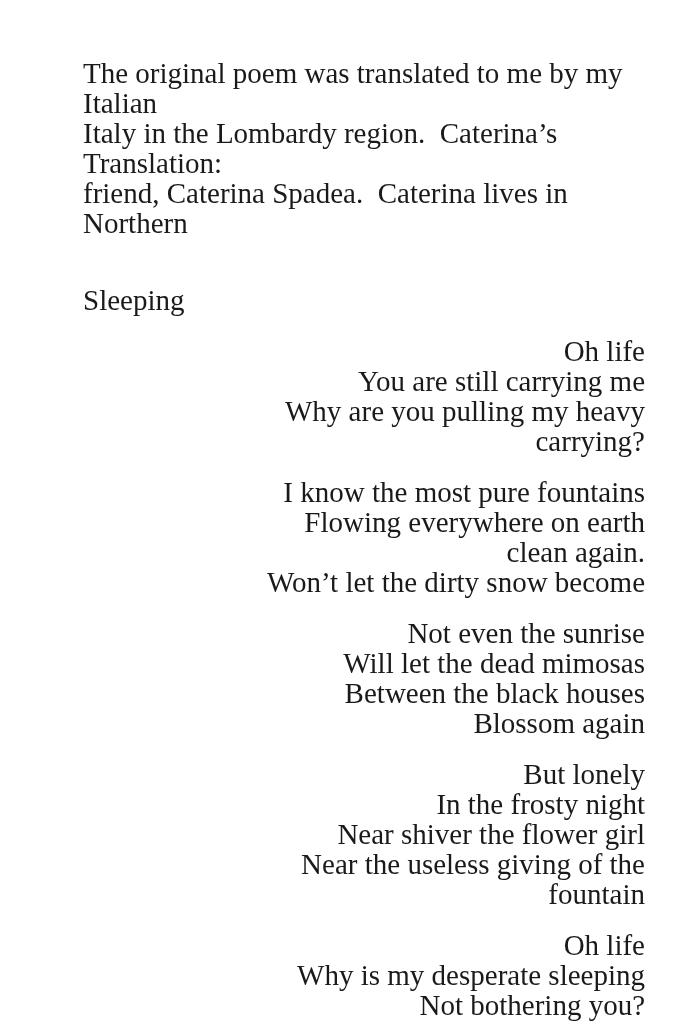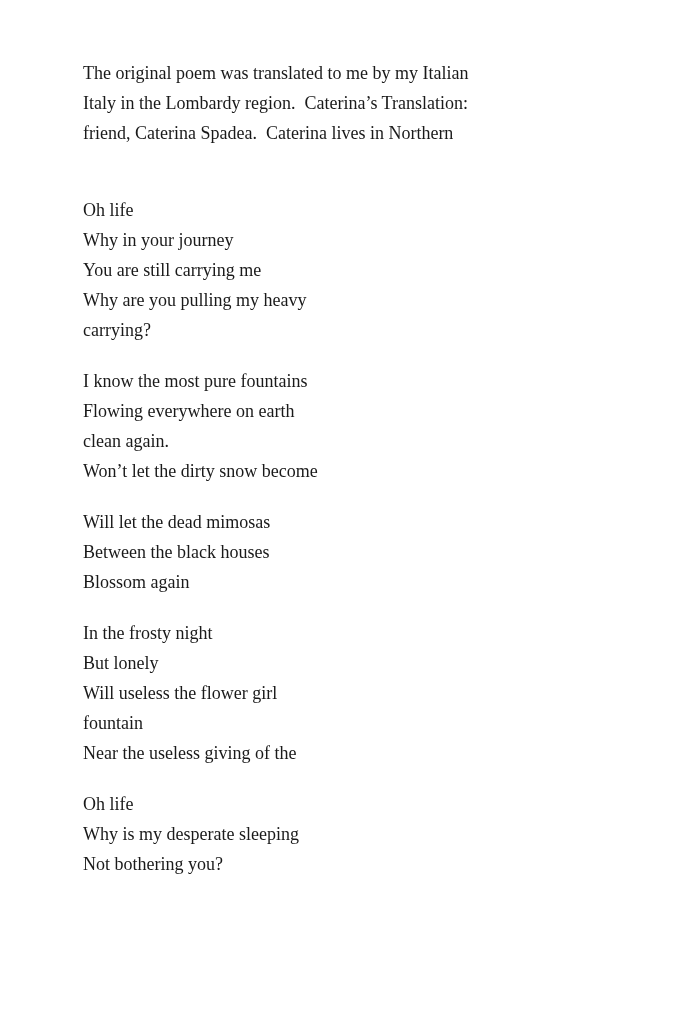--- a/index.html
+++ b/index.html
@@ -8,79 +8,81 @@
     background: #ffffff;
   }
   .page {
     position: relative;
     width: 685px;
     height: 1024px;
     background: #ffffff;
     box-sizing: border-box;
     padding: 58px 40px 16px 83px;
     font-family: "Liberation Serif", "DejaVu Serif", serif;
-    font-size: 18px;
+    font-size: 29px;
     line-height: 30px;
     color: #1a1a1a;
     overflow: hidden;
   }
   .intro {
     margin: 0 0 47px 0;
   }
   .title-block {
     margin: 0 0 21px 0;
   }
   .stanza {
     margin: 0 0 21px 0;
+    text-align: right;
   }
   .line {
     white-space: pre-wrap;
   }
 </style>
 </head>
 <body>
 
 <div class="page" style="background: rgb(255, 255, 255); color: rgb(26, 26, 26);">
 
   <div class="intro">
       <div class="line">The original poem was translated to me by my Italian</div>
       <div class="line">Italy in the Lombardy region.  Caterina’s Translation:</div>
       <div class="line">friend, Caterina Spadea.  Caterina lives in Northern</div>
     </div>
 
   <div class="title-block">
+    <div class="line">Sleeping</div>
   </div>
 
   <div class="stanza">
       <div class="line">Oh life</div>
-      <div class="line">Why in your journey</div>
       <div class="line">You are still carrying me</div>
       <div class="line">Why are you pulling my heavy</div>
       <div class="line">carrying?</div>
     </div>
 
   <div class="stanza">
       <div class="line">I know the most pure fountains</div>
       <div class="line">Flowing everywhere on earth</div>
       <div class="line">clean again.</div>
       <div class="line">Won’t let the dirty snow become</div>
     </div>
 
   <div class="stanza">
+      <div class="line">Not even the sunrise</div>
       <div class="line">Will let the dead mimosas</div>
       <div class="line">Between the black houses</div>
       <div class="line">Blossom again</div>
     </div>
 
   <div class="stanza">
+      <div class="line">But lonely</div>
       <div class="line">In the frosty night</div>
-      <div class="line">But lonely</div>
-      <div class="line">Will useless the flower girl</div>
+      <div class="line">Near shiver the flower girl</div>
+      <div class="line">Near the useless giving of the</div>
       <div class="line">fountain</div>
-      <div class="line">Near the useless giving of the</div>
     </div>
 
   <div class="stanza">
       <div class="line">Oh life</div>
       <div class="line">Why is my desperate sleeping</div>
       <div class="line">Not bothering you?</div>
     </div>
 
 </div>
 

